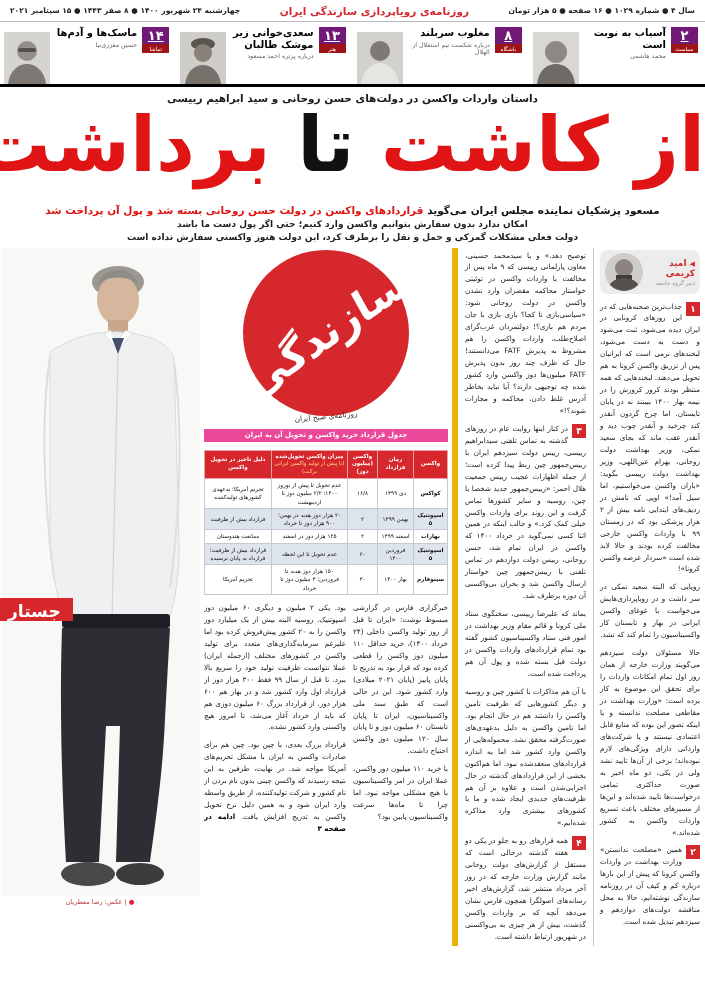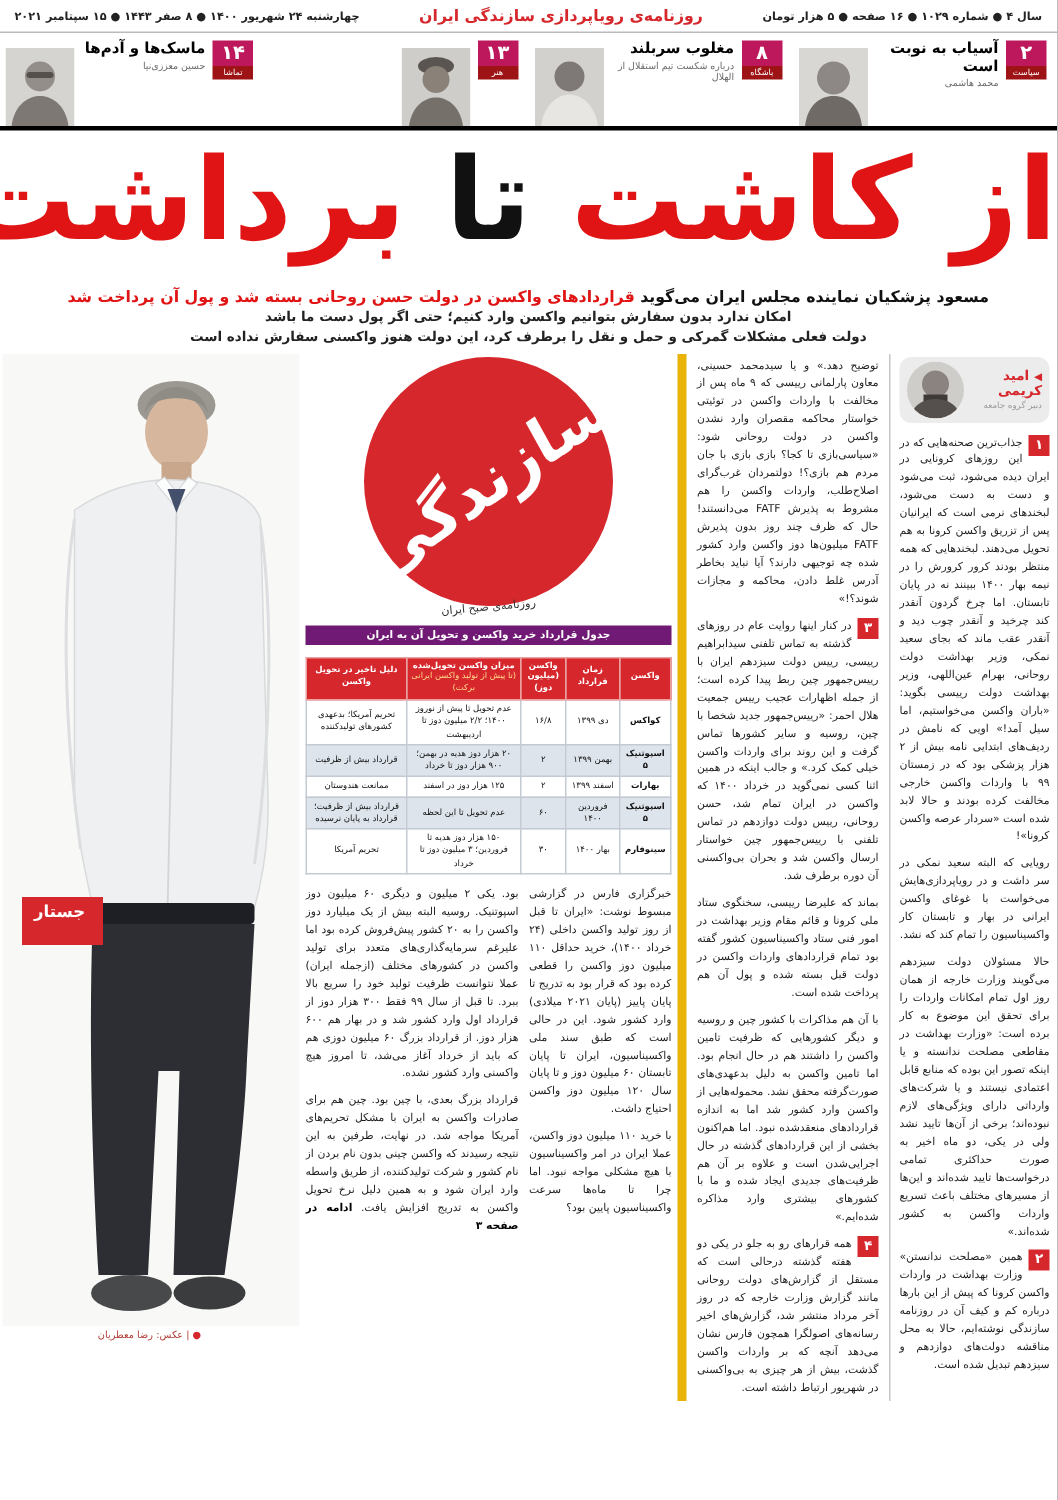--- a/index.html
+++ b/index.html
@@ -11,22 +11,22 @@
   }
   
   .masthead { height:22px; display:flex; align-items:center; justify-content:space-between;
     padding:0 10px; border-bottom:1px solid #bbb; }
   .masthead .info { font-size:7.5px; color:#222; font-weight:bold; }
   .masthead .title { font-size:10.5px; font-weight:bold; color:#d6272c; }
   
   .teaser-row { height:62px; display:flex; }
   .teaser { flex:1; display:flex; gap:5px; padding:5px 7px 0 4px; }
   .badge { width:27px; flex:none; }
-  .badge .bnum { background:#be185d; color:#fff; font-size:13px; font-weight:bold;
-    text-align:center; height:17px; line-height:17px; }
+  .badge .bnum { background:#701a75; color:#fff; font-size:13px; font-weight:bold;
+    text-align:center; height:17px; line-height:17px;text-decoration:underline; }
   .badge .bcat { background:#9e1416; color:#fff; font-size:5.5px; text-align:center; padding:1.5px 0; }
   .t-text { flex:1; text-align:right; }
   .t-title { font-size:10px; font-weight:bold; line-height:1.15; color:#000; }
   .t-sub { font-size:6.3px; color:#666; margin-top:2px; }
   .mugshot { width:46px; flex:none; align-self:flex-end; }
   .thick-rule { height:3px; background:#000; }
   
   .headline-block { text-align:center; padding-top:5px; }
   .kicker { font-size:10.5px; font-weight:bold; color:#1a1a1a; }
   .bigline { font-size:76px; font-weight:bold; line-height:1.02; white-space:nowrap;
@@ -55,39 +55,39 @@
   .a-photo { width:38px; height:38px; border-radius:50%; overflow:hidden; flex:none; margin-right:4px; }
   
   .logo-wrap { text-align:center; }
   .logo-circle { width:166px; height:166px; border-radius:50%; background:#d6272c;
     margin:2px auto 0; display:flex; align-items:center; justify-content:center; }
   .logo-word { color:#fff; font-size:42px; font-weight:bold;
     transform:rotate(-35deg) skewX(-6deg); }
   .logo-tag { font-size:7.5px; color:#333; transform:rotate(-5deg); margin-top:-4px; }
   
   .v-table { width:100%; border-collapse:collapse; margin-top:8px; direction:rtl; }
-  .tbl-title { background:#701a75; color:#fff; font-size:7px; font-weight:bold;
+  .tbl-title { background:#ec4899; color:#fff; font-size:7px; font-weight:bold;
     text-align:center; padding:2.5px 0; margin-top:8px; }
   .v-table th { background:#d6272c; color:#fff; font-size:5.6px; font-weight:bold;
     padding:2px 1px; border:1px solid #e9a0a0; text-align:center; line-height:1.4; }
   .v-table th .note { color:#ffd98a; font-weight:normal; display:block; }
   .v-table td { font-size:5.7px; padding:2px 1.5px; border:1px solid #c3cad2; text-align:center;
     line-height:1.45; color:#111; background:#fff; }
   .v-table tr:nth-child(even) td { background:#dde4eb; }
   .v-table td.name { font-weight:bold; }
   .two-cols { display:flex; gap:7px; margin-top:7px; height:330px; overflow:hidden; }
   .col-b { width:95px; flex:none; }
   .col-c { flex:1; }
   .cont-note { font-weight:bold; color:#000; }
   
   .person-svg { display:block; }
   .caption { font-size:6.5px; color:#b03a33; text-align:center; margin-top:2px; }
   .caption .dot { color:#d6272c; }
-  .side-tab { position:absolute; left:15px; top:598px; background:#d6272c; color:#fff;
-    font-size:11px; font-weight:bold; padding:3px 12px 16px 8px; letter-spacing:4px; z-index:5; }
+  .side-tab { position:absolute; left:0; top:598px; background:#d6272c; color:#fff;
+    font-size:17px; font-weight:bold; padding:3px 12px 0 8px; letter-spacing:4px; z-index:5; }
 </style>
 </head>
 <body>
 
 <div class="page">
 
   <header class="masthead">
     <div class="info">سال ۴ ● شماره ۱۰۲۹ ● ۱۶ صفحه ● ۵ هزار تومان</div>
     <div class="title">روزنامه‌ی رویاپردازی سازندگی ایران</div>
     <div class="info">چهارشنبه ۲۴ شهریور ۱۴۰۰ ● ۸ صفر ۱۴۴۳ ● ۱۵ سپتامبر ۲۰۲۱</div>
@@ -122,20 +122,24 @@
           <rect width="46" height="52" fill="#d3d1ce"></rect>
           <circle cx="23" cy="19" r="10" fill="#7e7976"></circle>
           <path d="M4,52 C6,37 16,31 23,31 C30,31 40,37 42,52 Z" fill="#e8e6e2"></path>
         </svg>
     </div>
     <div class="teaser">
       <div class="badge">
         <div class="bnum">۱۳</div>
         <div class="bcat">هنر</div>
       </div>
+      <div class="t-text">
+        <div class="t-title">سعدی‌خوانی زیر موشک طالبان</div>
+        <div class="t-sub">درباره پرتره احمد مسعود</div>
+      </div>
       <svg class="mugshot" width="46" height="52" viewBox="0 0 46 52">
           <rect width="46" height="52" fill="#cfcdc9"></rect>
           <ellipse cx="23" cy="12" rx="12" ry="6" fill="#5a5550"></ellipse>
           <circle cx="23" cy="21" r="9" fill="#8a8278"></circle>
           <path d="M5,52 C7,38 16,33 23,33 C30,33 39,38 41,52 Z" fill="#75706a"></path>
         </svg>
     </div>
     <div class="teaser">
       <div class="badge">
         <div class="bnum">۱۴</div>
@@ -150,20 +154,21 @@
           <circle cx="23" cy="19" r="10" fill="#938e8a"></circle>
           <rect x="14" y="16" width="18" height="4" rx="2" fill="#55504c"></rect>
           <path d="M4,52 C6,37 16,32 23,32 C30,32 40,37 42,52 Z" fill="#7d7874"></path>
         </svg>
     </div>
   </div>
 
   <div class="thick-rule"></div>
 
   <section class="headline-block">
+    <div class="kicker">داستان واردات واکسن در دولت‌های حسن روحانی و سید ابراهیم رییسی</div>
     <div class="bigline"><span class="red">از کاشت</span><span class="blk"> تا </span><span class="red">برداشت</span></div>
     <div class="sub1"><span>مسعود پزشکیان نماینده مجلس ایران می‌گوید </span><span class="red">قراردادهای واکسن در دولت حسن روحانی بسته شد و پول آن پرداخت شد</span></div>
     <div class="sub23">امکان ندارد بدون سفارش بتوانیم واکسن وارد کنیم؛ حتی اگر پول دست ما باشد</div>
     <div class="sub23">دولت فعلی مشکلات گمرکی و حمل و نقل را برطرف کرد، این دولت هنوز واکسنی سفارش نداده است</div>
   </section>
 
   <div class="content">
 
     <aside class="opinion">
       <div class="author-card">

